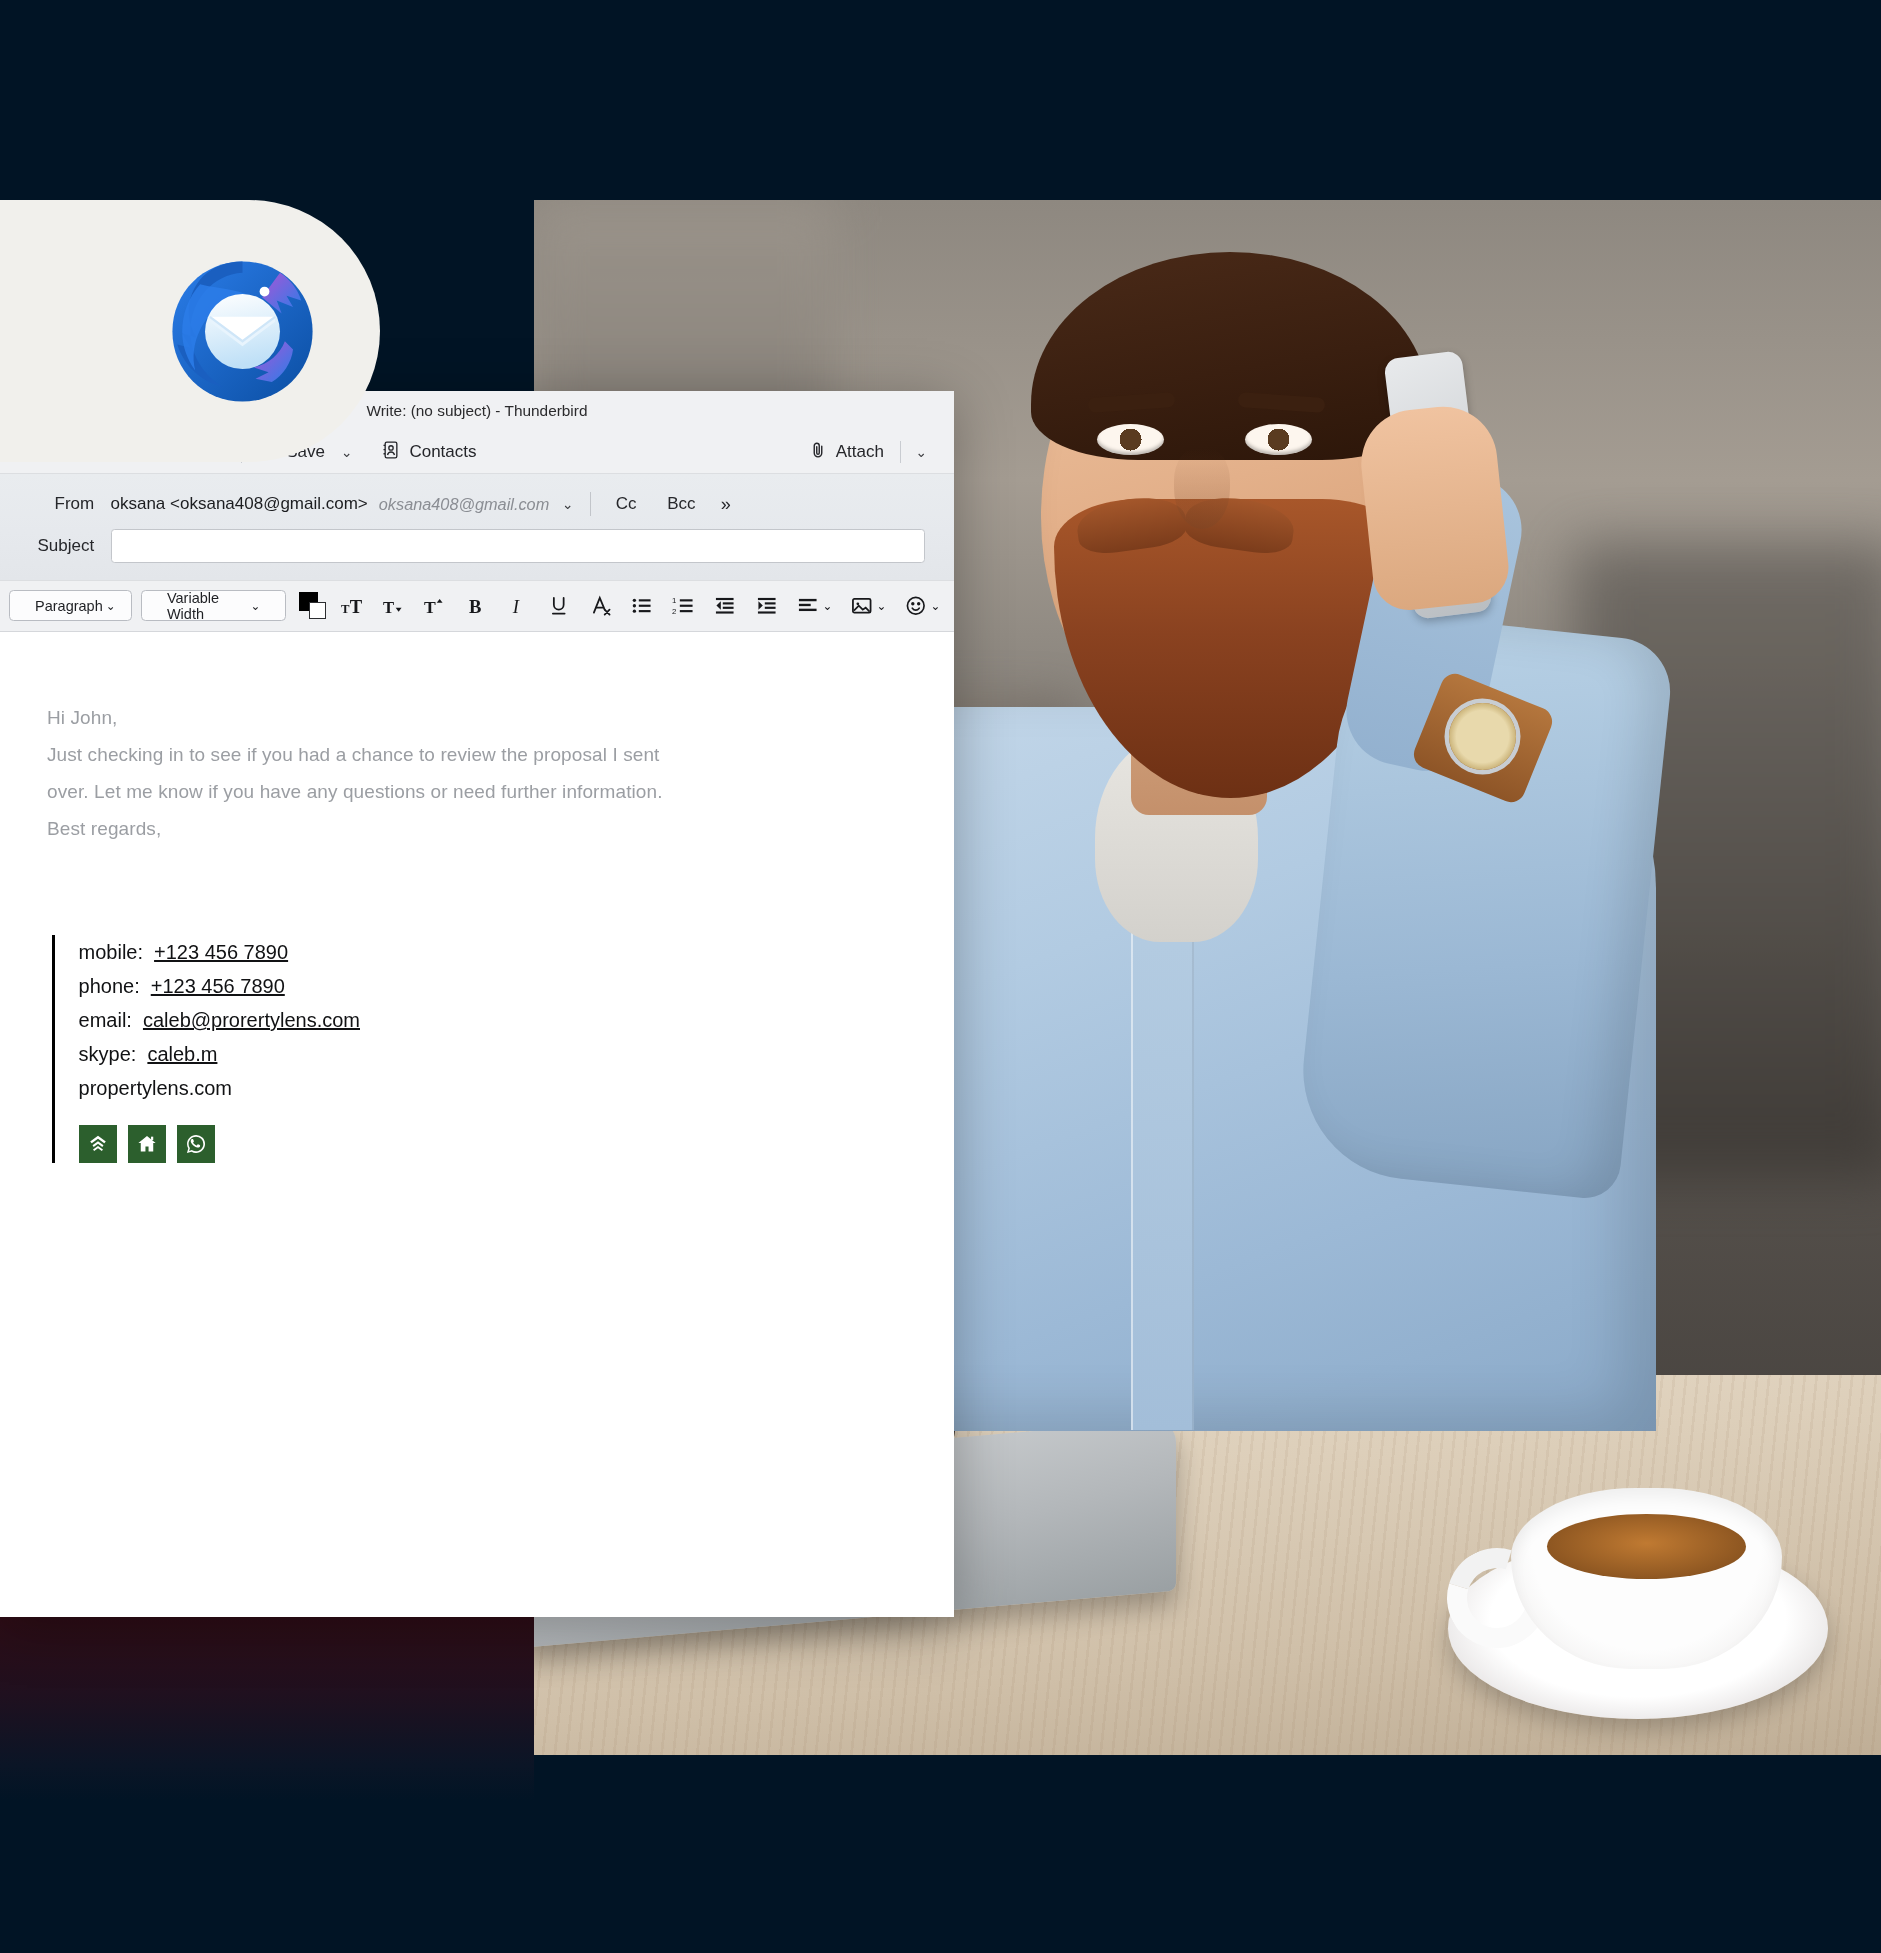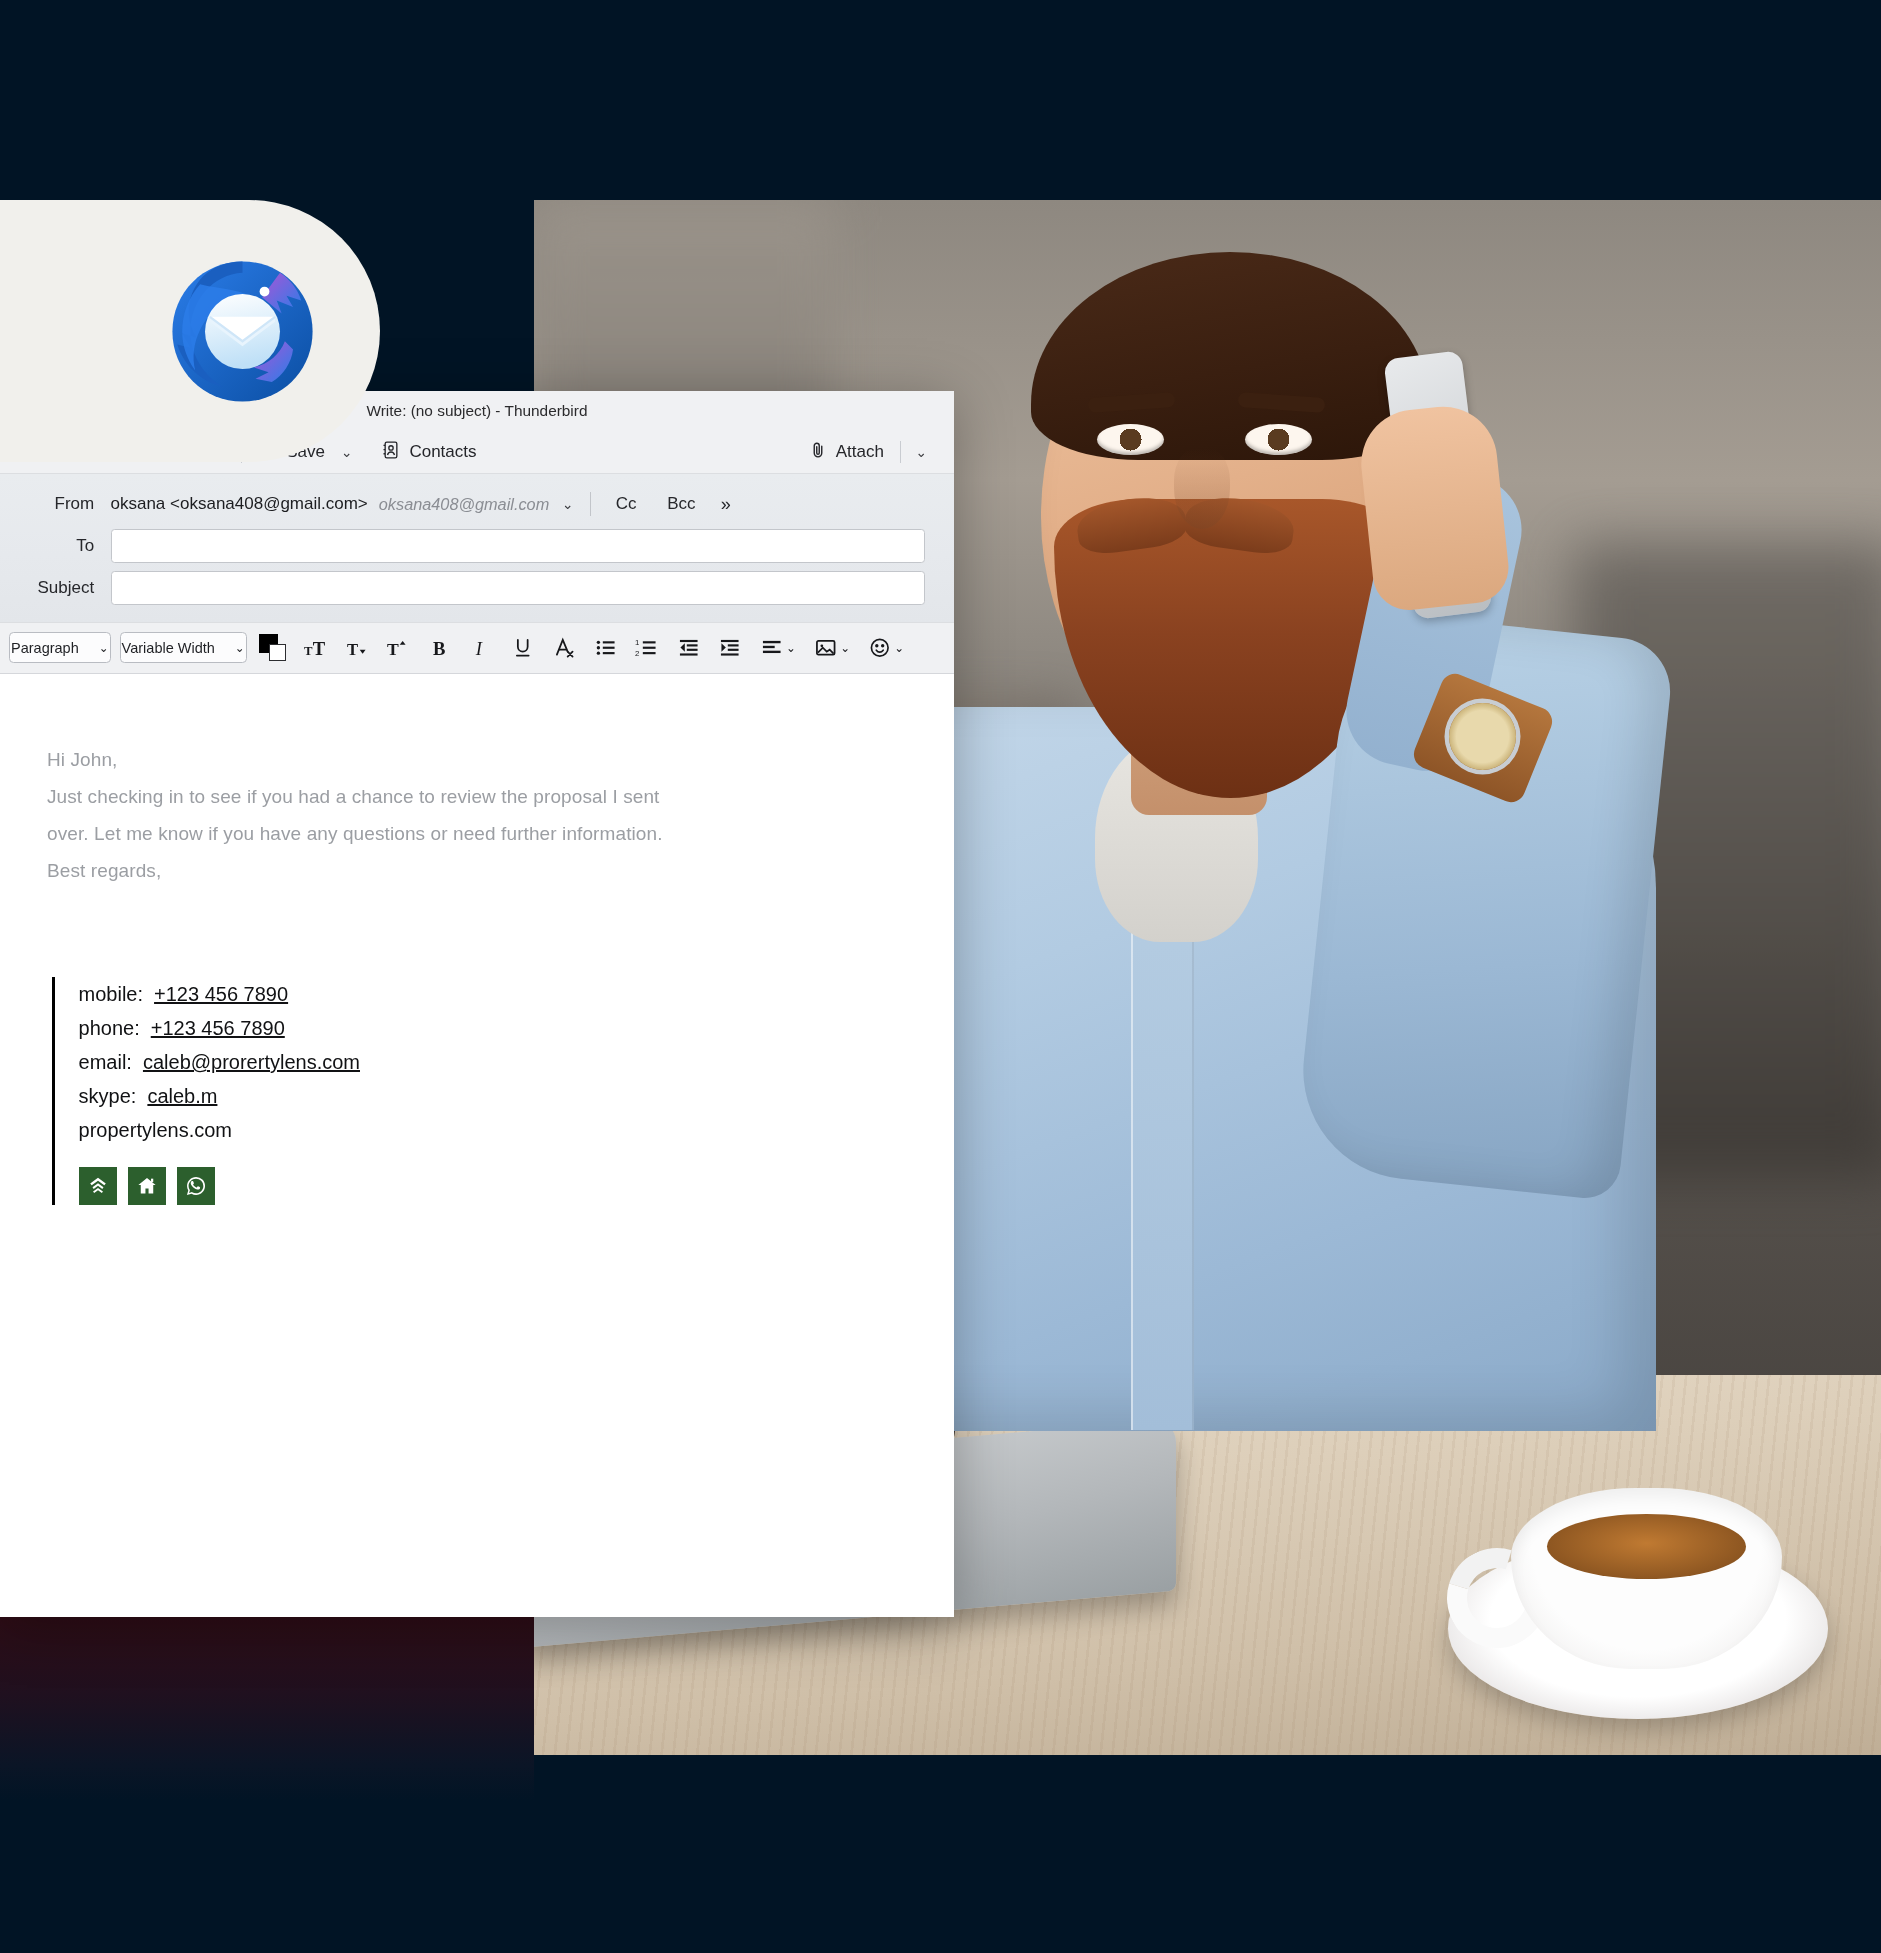--- a/index.html
+++ b/index.html
@@ -251,21 +251,21 @@
   
   .fmt-bar{
     height:52px; background:#f0f1f3; border-top:0.9px solid #dcdee1;
     border-bottom:0.9px solid #d5d7db;
     display:flex; align-items:center; gap:9px; padding:0 9px;
   }
   .fmt-select{
     height:31px; min-width:85px; background:#fcfcfd;
     border:0.9px solid #b9bcc2; border-radius:4.5px;
     display:flex; align-items:center; justify-content:space-between;
-    padding:0 1px; font-size:14.5px; color:#1f2024; gap:20px;
+    padding:0 25px; font-size:14.5px; color:#1f2024; gap:3px;
   }
   .fmt-select .c{ font-size:11.8px; }
   .swatch{ position:relative; width:27px; height:27px; margin:0 3.6px; }
   .swatch .fg{ position:absolute; left:0; top:0; width:19px; height:19px; background:#000; }
   .swatch .bg{ position:absolute; left:10px; top:10px; width:17px; height:17px; background:#fff; border:1.4px solid #2c2d30; }
   .fmt-btn{
     display:flex; align-items:center; gap:2.7px;
     padding:3.6px 4.5px; border-radius:3.6px; color:#17181b;
   }
   .fmt-btn svg{ display:block; }
@@ -419,24 +419,20 @@
         <span class="from-value">oksana &lt;oksana408@gmail.com&gt;</span>
         <span class="from-alias">oksana408@gmail.com</span>
         <span class="hdr-chev">⌄</span>
       </div>
       <div class="vsep"></div>
       <span class="cc-btn">Cc</span>
       <span class="cc-btn" style="margin-left:12.7px">Bcc</span>
       <span class="more-btn">»</span>
     </div>
     <div class="hdr-row">
-      <div class="hdr-label">To</div>
-      <div class="hdr-input"></div>
-    </div>
-    <div class="hdr-row">
       <div class="hdr-label">Subject</div>
       <div class="hdr-input"></div>
     </div>
   </div>
 
   <div class="fmt-bar">
     <div class="fmt-select">
       <span>Paragraph</span>
       <span class="c">⌄</span>
     </div>

